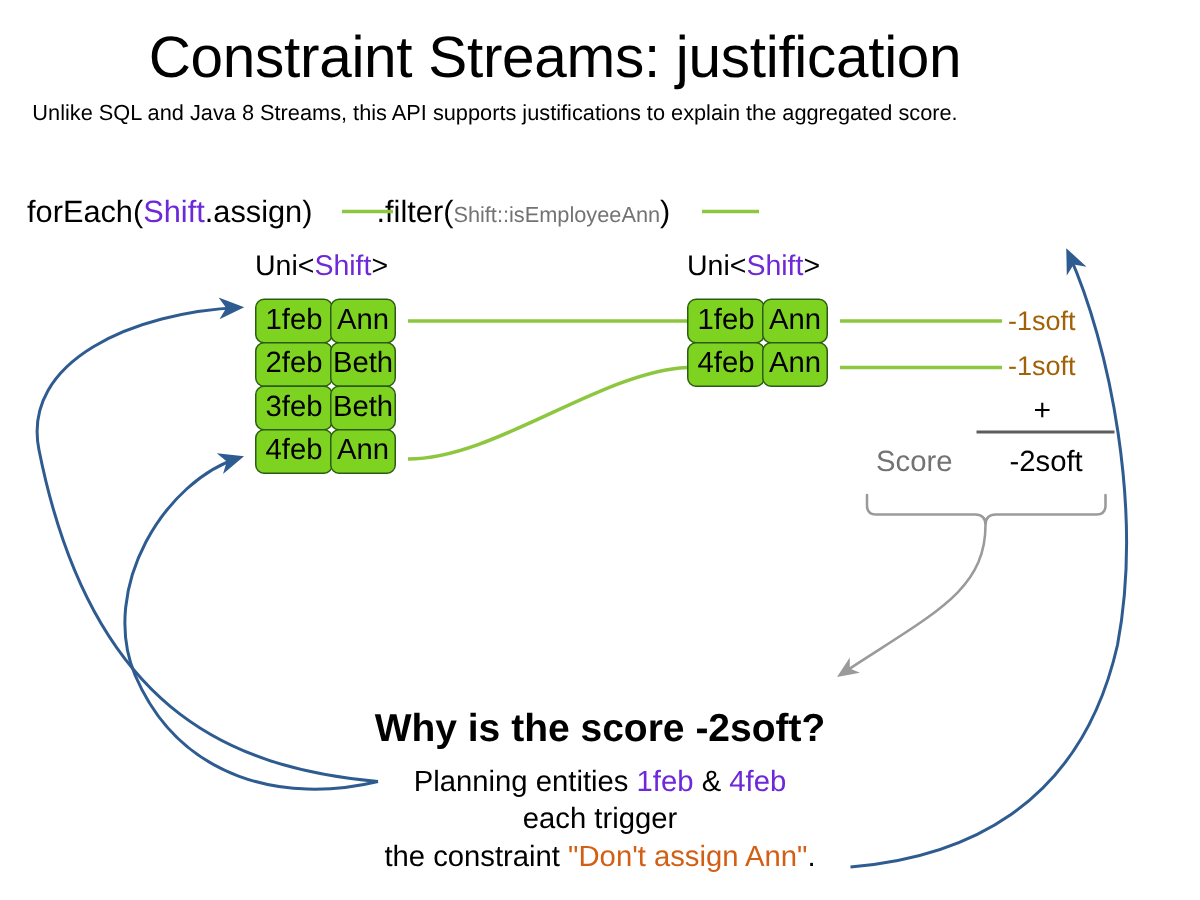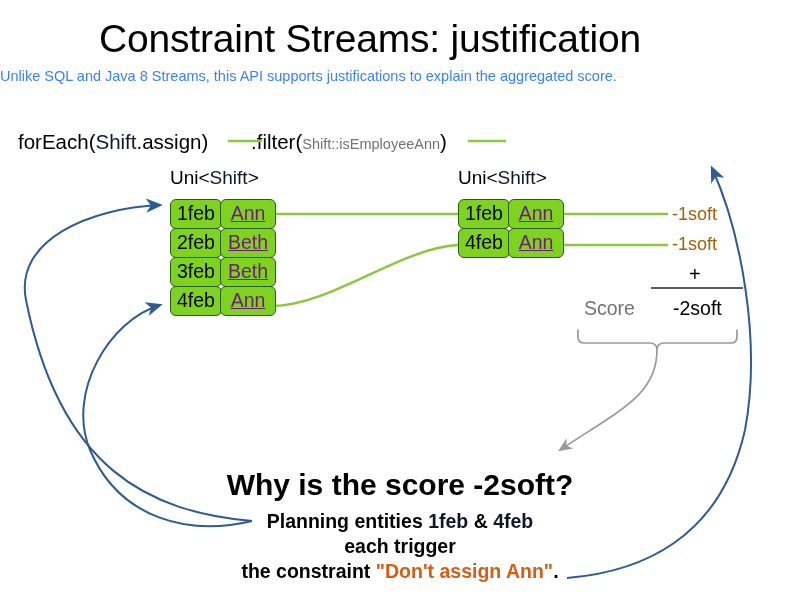--- a/index.html
+++ b/index.html
@@ -39,23 +39,24 @@
     font-size: 39px;
     line-height: 46px;
     font-weight: 400;
     color: #000;
     letter-spacing: -0.2px;
   }
   .subtitle {
     position: absolute;
     left: 0; top: 66px;
     width: 660px;
+    text-align: center;
     font-size: 14.5px;
     line-height: 20px;
-    color: #3b82f6;
+    color: #000000;
   }
   
   .code-foreach {
     position: absolute;
     left: 18px; top: 130px;
     font-size: 20.5px;
     line-height: 24px;
     white-space: nowrap;
   }
   .code-filter {
@@ -66,21 +67,21 @@
     white-space: nowrap;
   }
   .code-right {
     position: absolute;
     left: 512px; top: 117px;
     font-size: 20.5px;
     line-height: 25px;
     white-space: nowrap;
   }
   .code-right .line2 { display: block; }
-  .green { color: #0f172a; text-align: right; }
+  .green { color: #6d28d9; text-align: right; }
   .orange { color: #d35f14; }
   .smallarg {
     font-size: 14.5px;
     color: #737373;
   }
   .smallcaps {
     font-size: 15px;
     color: #2b2b2b;
   }
   .str {
@@ -116,24 +117,23 @@
     font-size: 19.5px;
     line-height: 19.5px;
     box-sizing: border-box;
     height: 30px;
   }
   .cell-date {
     width: 52px;
     color: #000000;
   }
   .cell-name {
-    width: 56px;
-    color: #701a75;
+    width: 44px;
+    color: #000000;
     margin-left: -2px;
-    text-decoration: underline;
   }
   .table-left  { left: 170px; top: 199px; }
   .table-right { left: 458px; top: 199px; }
   
   .soft-val {
     position: absolute;
     font-size: 18px;
     line-height: 22px;
     color: #a16207;
     white-space: nowrap;
@@ -161,35 +161,35 @@
     line-height: 22px;
     color: #000;
     white-space: nowrap;
   }
   
   .why-heading {
     position: absolute;
     left: 0; top: 468px;
     width: 800px;
     text-align: center;
-    font-size: 30px;
+    font-size: 26px;
     line-height: 34px;
     font-weight: bold;
     color: #000;
   }
   .why-body {
     position: absolute;
     left: 0; top: 509px;
     width: 800px;
     text-align: center;
     font-size: 19.5px;
     line-height: 25px;
     color: #000;
   }
-  .why-body .row { display: block; font-weight: bold; }
+  .why-body .row { display: block; }
 </style>
 </head>
 <body>
 
 <div id="slide">
 
   <svg id="vector-layer" viewBox="0 0 800 600">
     <defs>
       <marker id="arrow-blue" markerWidth="9" markerHeight="9" refX="7" refY="4.2" orient="auto" markerUnits="strokeWidth">
         <path d="M0,0.6 L8.4,4.2 L0,7.8 L2.4,4.2 Z" fill="#2e5b90"></path>

